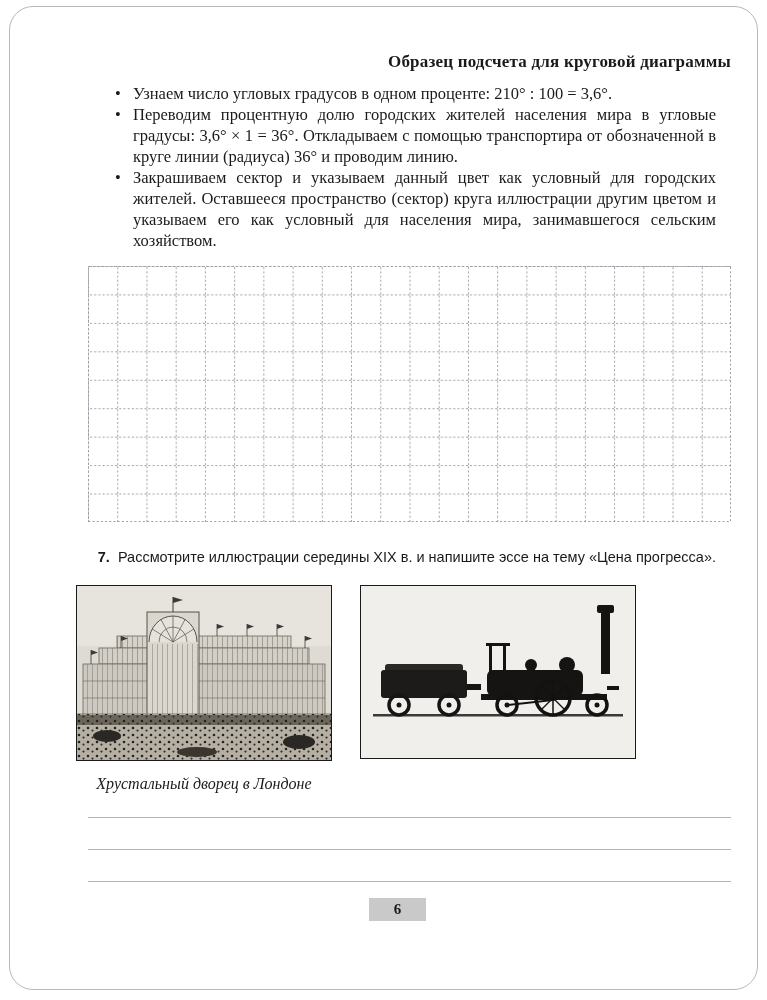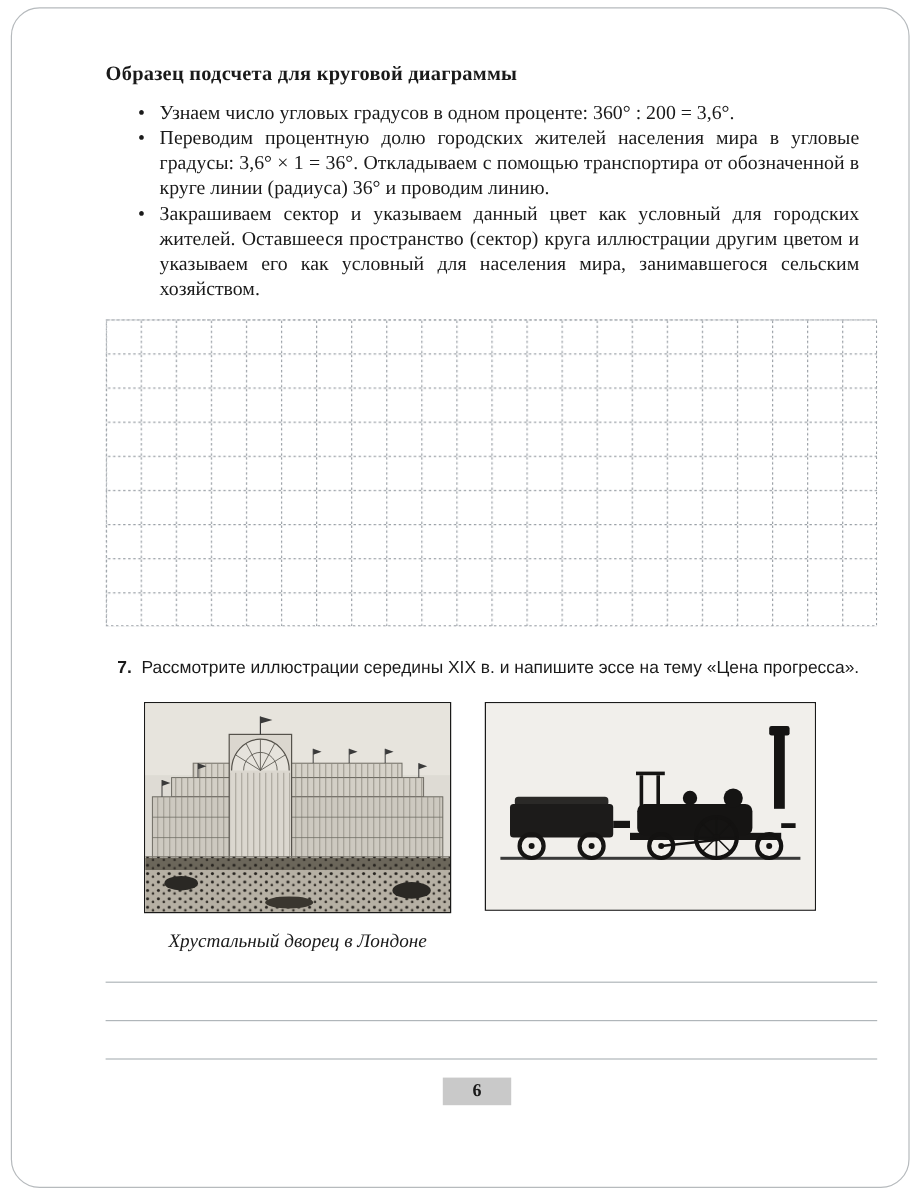--- a/index.html
+++ b/index.html
@@ -13,40 +13,40 @@
     overflow: hidden;
   }
   .page-border {
     position: absolute; left: 9px; top: 6px; width: 749px; height: 984px;
     border: 1.5px solid #b6babd; border-radius: 24px;
     pointer-events: none;
   }
   h1.title {
     margin: 0 36px 0 88px;
     padding-top: 52px;
-    text-align: left;
+    text-align: right;
     font-size: 17px; font-weight: 700;
     letter-spacing: .2px;
   }
   ul.bullets {
     margin: 11px 51px 0 133px; padding: 0;
     list-style: none;
     font-size: 16.5px; line-height: 21px;
     text-align: justify;
   }
   ul.bullets li { position: relative; margin: 0; }
   .bullet-marker { position: absolute; left: -18px; top: 0; }
   .grid-wrap { margin: 15px 36px 0 88px; line-height: 0; }
   .task {
     margin: 26px 51px 0 90px;
     font-family: "Liberation Sans", "DejaVu Sans", sans-serif;
     font-size: 14.5px; line-height: 19px; text-align: right;
   }
   .task-num { font-weight: 700; padding-right: 8px; }
-  .figures { display: flex; align-items: flex-start; gap: 28px; margin: 18px 0 0 120px; }
+  .figures { display: flex; align-items: flex-start; gap: 28px; margin: 18px 0 0 76px; }
   figure { margin: 0; text-align: center; }
   .img-frame { border: 1px solid #1a1a1a; line-height: 0; background: #efede9; display: inline-block; }
   figcaption { margin-top: 11px; font-style: italic; font-size: 16px; }
   .lines { margin: 24px 36px 0 88px; }
   .writing-line { border-top: 1px solid #b0b6ba; height: 0; margin-bottom: 31px; }
   .footer-badge {
     position: absolute; left: 369px; top: 898px;
     width: 57px; height: 23px;
     background: #c9c9c9;
     text-align: center; line-height: 23px;
@@ -56,21 +56,21 @@
 </head>
 <body>
 
 <div class="page-border"></div>
 
 <h1 class="title">Образец подсчета для круговой диаграммы</h1>
 
 <ul class="bullets">
   <li>
     <span class="bullet-marker">•</span>
-    <span>Узнаем число угловых градусов в одном проценте: 360° : 200 = 3,6°.</span>
+    <span>Узнаем число угловых градусов в одном проценте: 210° : 100 = 3,6°.</span>
   </li>
   <li>
     <span class="bullet-marker">•</span>
     <span>Переводим процентную долю городских жителей населения мира в угловые градусы: 3,6° × 1 = 36°. Откладываем с помощью транспортира от обозначенной в круге линии (радиуса) 36° и проводим линию.</span>
   </li>
   <li>
     <span class="bullet-marker">•</span>
     <span>Закрашиваем сектор и указываем данный цвет как условный для городских жителей. Оставшееся пространство (сектор) круга иллюстрации другим цветом и указываем его как условный для населения мира, занимавшегося сельским хозяйством.</span>
   </li>
 </ul>

